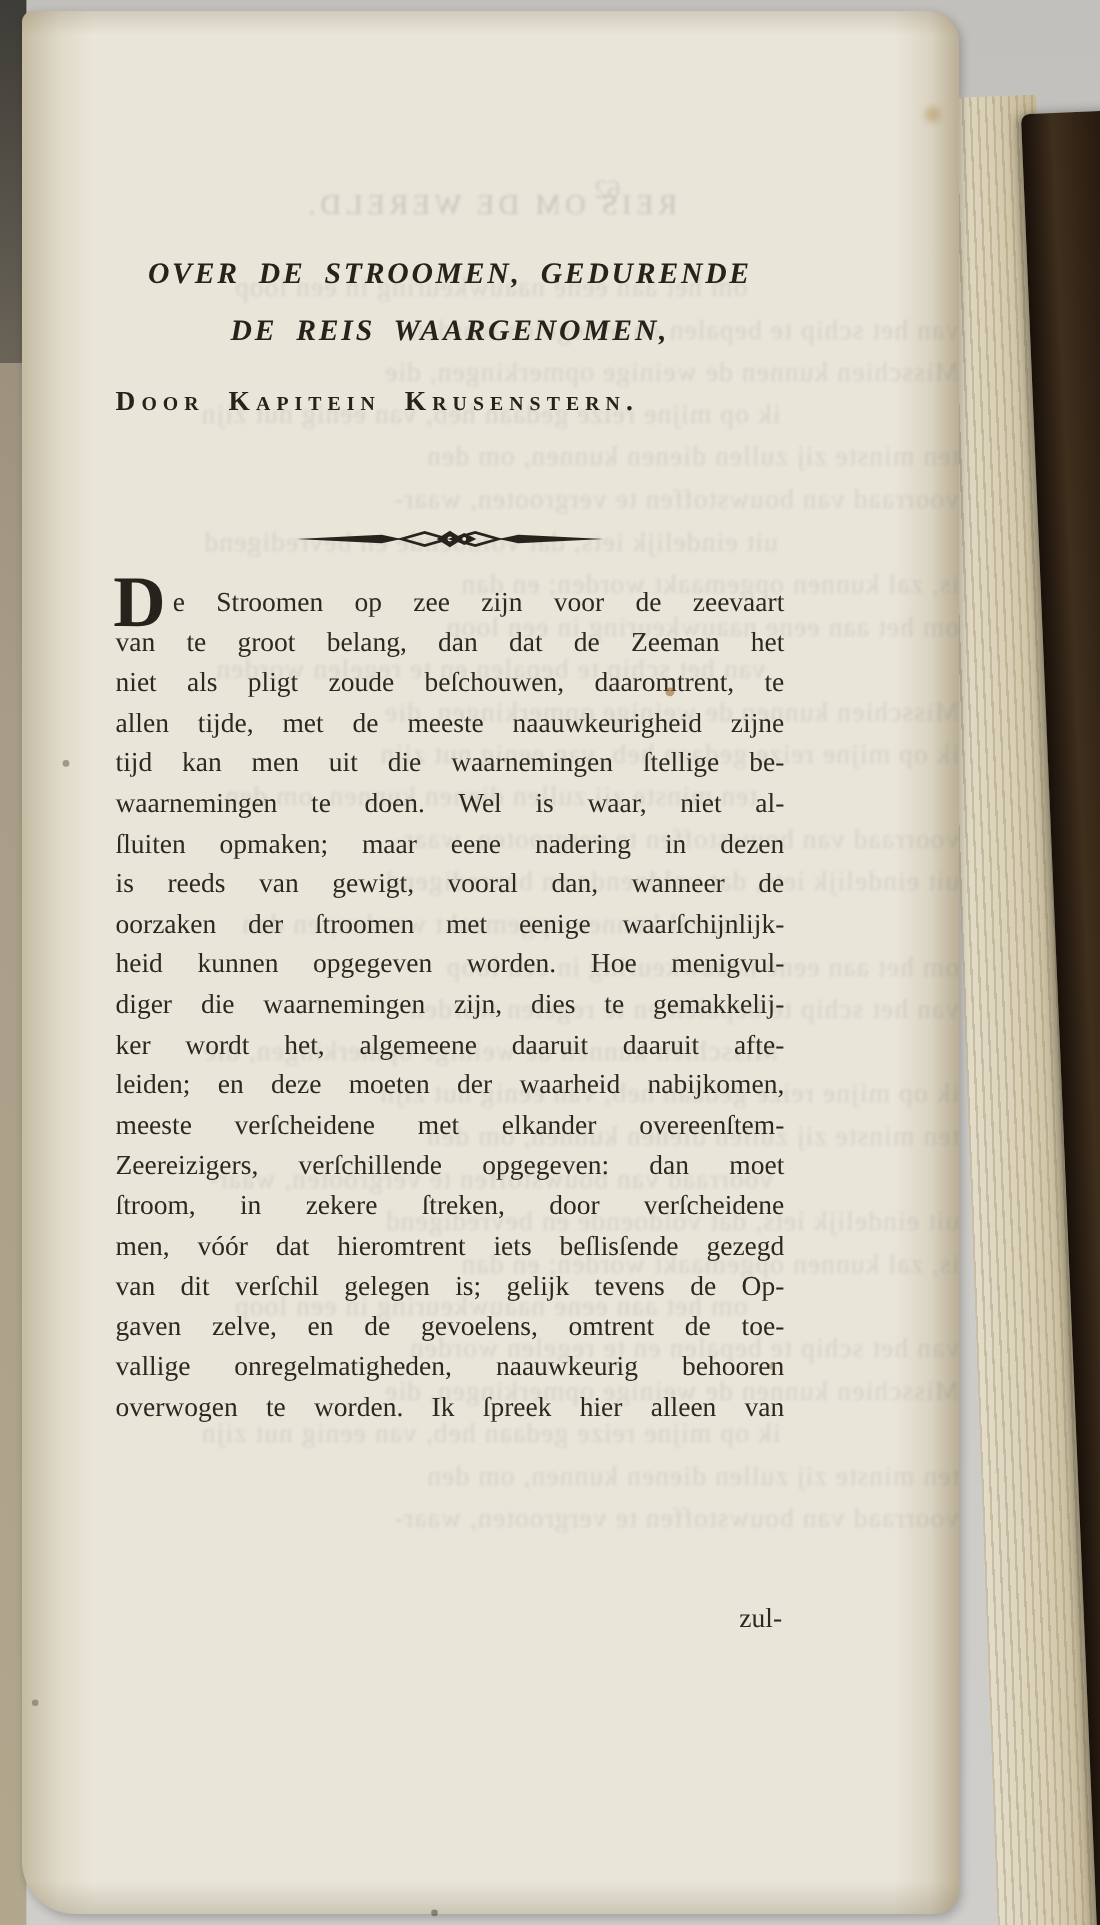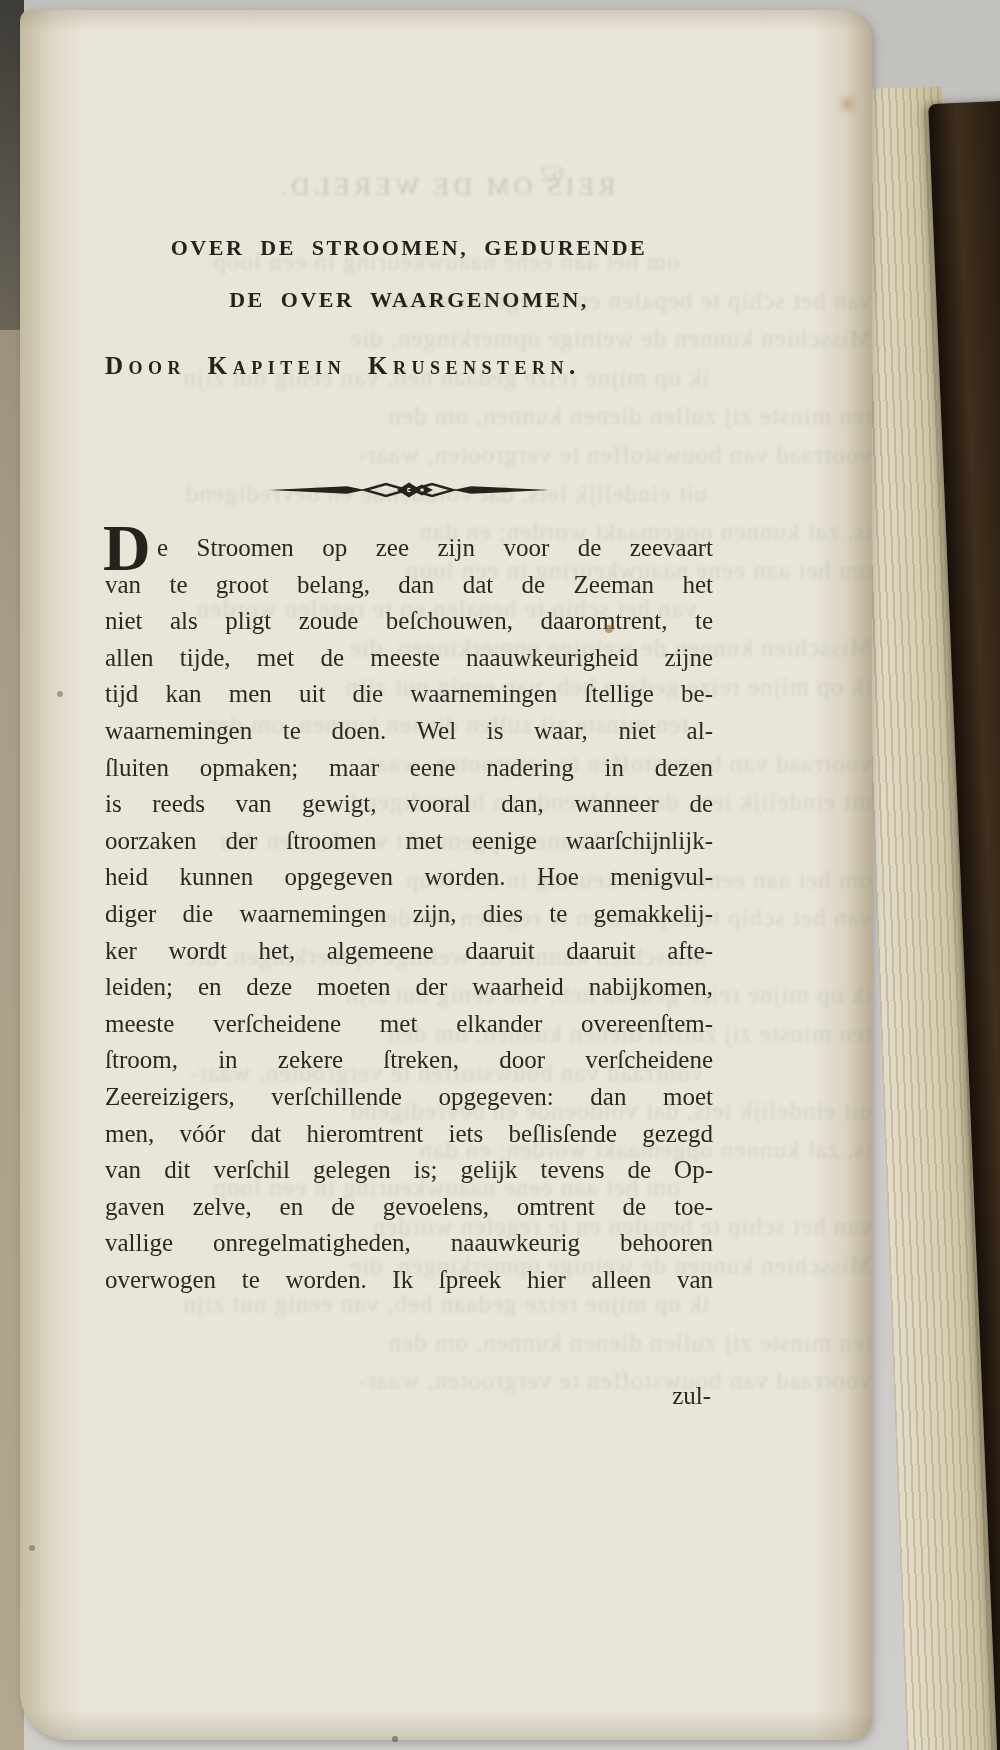--- a/index.html
+++ b/index.html
@@ -50,33 +50,33 @@
     transform:scaleX(-1);filter:blur(1.4px);opacity:0.13;white-space:nowrap;overflow:hidden;}
   .bleed .bl.center{text-align:center;}
   .bleed-header{position:absolute;top:162px;left:0;width:100%;text-align:center;
     font-size:26px;letter-spacing:4px;color:#464d62;
     transform:scaleX(-1);filter:blur(1.6px);opacity:0.20;}
   .bleed-pagenum{position:absolute;top:150px;left:520px;font-size:24px;color:#464d62;
     transform:scaleX(-1);filter:blur(1.5px);opacity:0.16;}
 
   
   .title{position:absolute;top:212px;left:0;width:100%;margin:0;font-weight:bold;
-    font-size:22px;letter-spacing:2.5px;word-spacing:8px;text-align:center;line-height:52px;color:#26221c;}
+    font-size:27px;letter-spacing:2.5px;word-spacing:8px;text-align:center;line-height:52px;color:#26221c;font-style:italic;}
   .title span{display:block;}
   .byline{position:absolute;top:342px;left:0;width:100%;text-align:left;
     font-variant:small-caps;font-weight:bold;font-size:25px;letter-spacing:5.5px;word-spacing:10px;color:#26221c;}
   .ornament{position:absolute;top:470px;left:0;width:100%;text-align:center;}
   .ornament svg{display:inline-block;}
 
   .para{position:absolute;top:520px;left:0;width:100%;}
   .line{height:36.6px;line-height:36.6px;font-size:25px;color:#2c2822;
     text-align:justify;text-align-last:justify;white-space:normal;}
   .line.first{position:relative;padding-left:52px;}
   .dropcap{position:absolute;left:-2px;top:-12px;font-size:66px;line-height:60px;font-weight:bold;color:#26221c;}
-  .catchword{position:absolute;top:1372px;right:2px;font-size:25px;color:#2c2822;}
+  .catchword{position:absolute;top:1448px;right:2px;font-size:25px;color:#2c2822;}
 
   
   .specks{position:absolute;left:0;top:0;width:4px;height:4px;border-radius:50%;background:transparent;
     box-shadow:
       607px 627px 0 2px rgba(146,98,30,0.55),
       58px 692px 0 1px rgba(80,70,50,0.45),
       846px 102px 6px 5px rgba(165,120,50,0.35),
       393px 1737px 0 1px rgba(70,60,45,0.5),
       30px 1546px 0 1px rgba(90,80,60,0.45),
       700px 1240px 0 1px rgba(120,100,60,0.35);}
@@ -122,21 +122,21 @@
         <div class="bl" style="top: 1203px;">van het schip te bepalen en te regelen worden</div>
         <div class="bl" style="top: 1241.6px;">Misschien kunnen de weinige opmerkingen, die</div>
         <div class="bl center" style="top: 1280.2px;">ik op mijne reize gedaan heb, van eenig nut zijn</div>
         <div class="bl" style="top: 1318.8px;">ten minste zij zullen dienen kunnen, om den</div>
         <div class="bl" style="top: 1357.4px;">voorraad van bouwstoffen te vergrooten, waar-</div>
       </div>
 
     <div class="content">
       <h1 class="title">
         <span>OVER DE STROOMEN, GEDURENDE</span>
-        <span>DE OVER WAARGENOMEN,</span>
+        <span>DE REIS WAARGENOMEN,</span>
       </h1>
 
       <div class="byline">Door Kapitein Krusenstern.</div>
 
       <div class="ornament">
         <svg width="280" height="20" viewBox="0 0 280 20">
           <polygon points="0,10 78,6.2 96,10 78,13.8" fill="#26221c"></polygon>
           <polygon points="96,10 117,4 138,10 117,16" fill="none" stroke="#26221c" stroke-width="2.4"></polygon>
           <polygon points="128,10 140,2.6 152,10 140,17.4" fill="#26221c"></polygon>
           <circle cx="140" cy="10" r="2.2" fill="#e9e5d8"></circle>
@@ -159,22 +159,22 @@
           <div class="line">tijd kan men uit die waarnemingen ſtellige be-</div>
           <div class="line">waarnemingen te doen.  Wel is waar, niet al-</div>
           <div class="line">ſluiten opmaken;  maar eene nadering in dezen</div>
           <div class="line">is reeds van gewigt, vooral dan, wanneer de</div>
           <div class="line">oorzaken der ſtroomen met eenige waarſchijnlijk-</div>
           <div class="line">heid kunnen opgegeven worden.  Hoe menigvul-</div>
           <div class="line">diger die waarnemingen zijn, dies te gemakkelij-</div>
           <div class="line">ker wordt het, algemeene daaruit daaruit afte-</div>
           <div class="line">leiden; en deze moeten der waarheid nabijkomen,</div>
           <div class="line">meeste verſcheidene met elkander overeenſtem-</div>
+          <div class="line">Zeereizigers, verſchillende opgegeven: dan moet</div>
           <div class="line">ſtroom, in zekere ſtreken, door verſcheidene</div>
-          <div class="line">Zeereizigers, verſchillende opgegeven: dan moet</div>
           <div class="line">men, vóór dat hieromtrent iets beſlisſende gezegd</div>
           <div class="line">van dit verſchil gelegen is; gelijk tevens de Op-</div>
           <div class="line">gaven zelve, en de gevoelens, omtrent de toe-</div>
           <div class="line">vallige onregelmatigheden, naauwkeurig behooren</div>
           <div class="line">overwogen te worden.  Ik ſpreek hier alleen van</div>
         </div>
 
       <div class="catchword">zul-</div>
     </div>
   </div>

